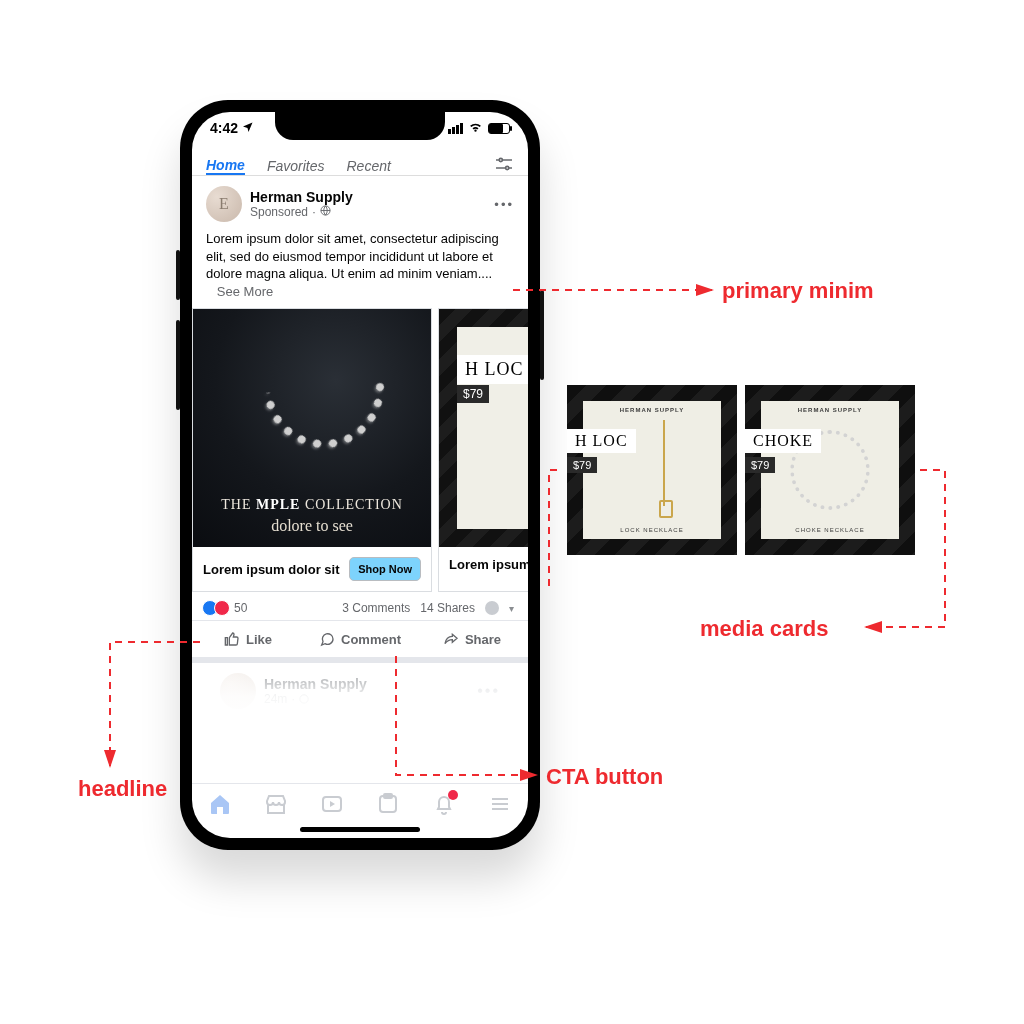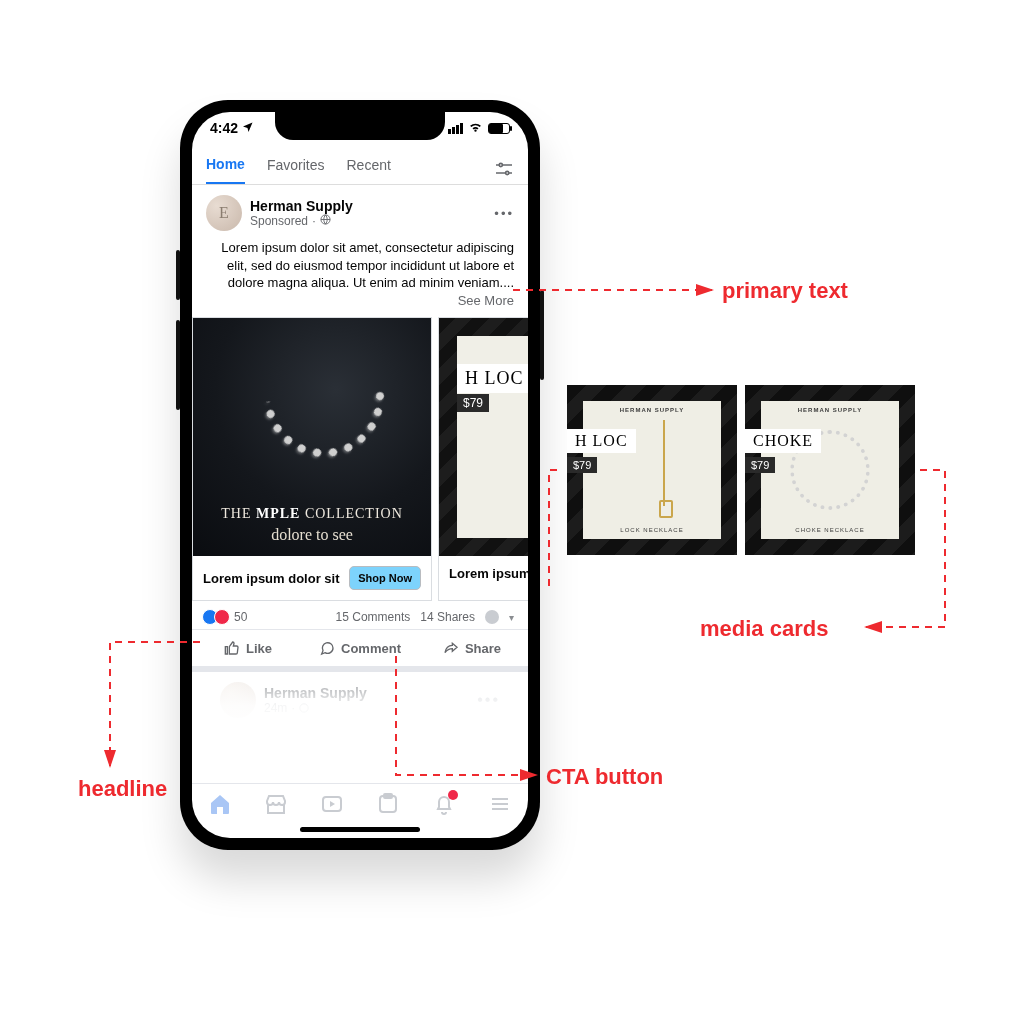--- a/index.html
+++ b/index.html
@@ -91,40 +91,40 @@
 
   
   .feedtabs {
     display:flex; align-items:center;
     padding: 4px 14px 0 14px;
     border-bottom:1px solid #ddd;
     font-size:14px;
     gap: 22px;
     position:relative;
   }
-  .feedtabs .tab { color:#65676b; padding-bottom:10px;}
+  .feedtabs .tab { color:#65676b; font-style:italic;}
   .feedtabs .tab.active { color:#1877f2; font-weight:600; border-bottom:2px solid #1877f2;}
   .feedtabs .filter {
     margin-left:auto; color:#65676b;
   }
 
   
   .post { padding-top:10px; font-size:13px; }
   .posthead { display:flex; align-items:center; gap:8px; padding:0 14px;}
   .avatar {
     width:36px;height:36px;border-radius:50%;
     background:radial-gradient(circle at 30% 30%, #e8dcd2, #c9b8ab);
     color:#8a7c6f; display:flex;align-items:center;justify-content:center;
     font-family: Georgia, serif; font-size:16px;
   }
   .posthead .meta .name{font-weight:600;color:#050505;font-size:14px;}
   .posthead .meta .sub{color:#65676b;font-size:12px;display:flex;align-items:center;gap:4px;}
   .dots{margin-left:auto;color:#65676b;letter-spacing:2px;}
 
-  .bodytext{padding:8px 14px 0 14px; color:#050505; line-height:1.35; font-size:13px;text-align:right;}
+  .bodytext{padding:8px 14px 0 14px; color:#050505; line-height:1.35; font-size:13px;}
   .seemore{color:#65676b;}
 
   
   .carousel {
     margin-top:8px;
     display:flex;
     gap:6px;
     padding-left:0;
   }
   .card {
@@ -408,21 +408,21 @@
 
       <div class="eng">
         <div class="left">
           <span class="reacts">
             <span class="like"></span>
             <span class="love"></span>
           </span>
           <span>50</span>
         </div>
         <div class="right">
-          <span>15 Comments</span>
+          <span>3 Comments</span>
           <span>14 Shares</span>
           <span class="mutedcircle"></span>
           <span class="chev">▾</span>
         </div>
       </div>
 
       <div class="actions">
         <div class="act">
           <svg class="ico" viewBox="0 0 24 24">
               <path fill="none" stroke="#65676b" stroke-width="2" d="M2 21h3V10H2zm19-10c0-1-1-2-2-2h-5l1-4c0-1-1-2-2-2l-5 7v11h10c1 0 2-1 2-2z"></path>
@@ -514,21 +514,21 @@
 <div class="outcard" id="outB">
   <div class="inner">
     <div class="brand">HERMAN SUPPLY</div>
     <span class="tg">CHOKE</span>
     <span class="pr">$79</span>
     <span class="choker"></span>
     <div class="cap">CHOKE NECKLACE</div>
   </div>
 </div>
 
-<div id="lbl-primary" class="label">primary text</div>
+<div id="lbl-primary" class="label">primary minim</div>
 <div id="lbl-media" class="label">media cards</div>
 <div id="lbl-cta" class="label">CTA button</div>
 <div id="lbl-headline" class="label">headline</div>
 
 <svg class="arrows">
   <defs>
     <marker id="ah" markerWidth="10" markerHeight="10" refX="8" refY="3" orient="auto">
       <path class="ahead" d="M0 0 L9 3 L0 6 z"></path>
     </marker>
   </defs>

